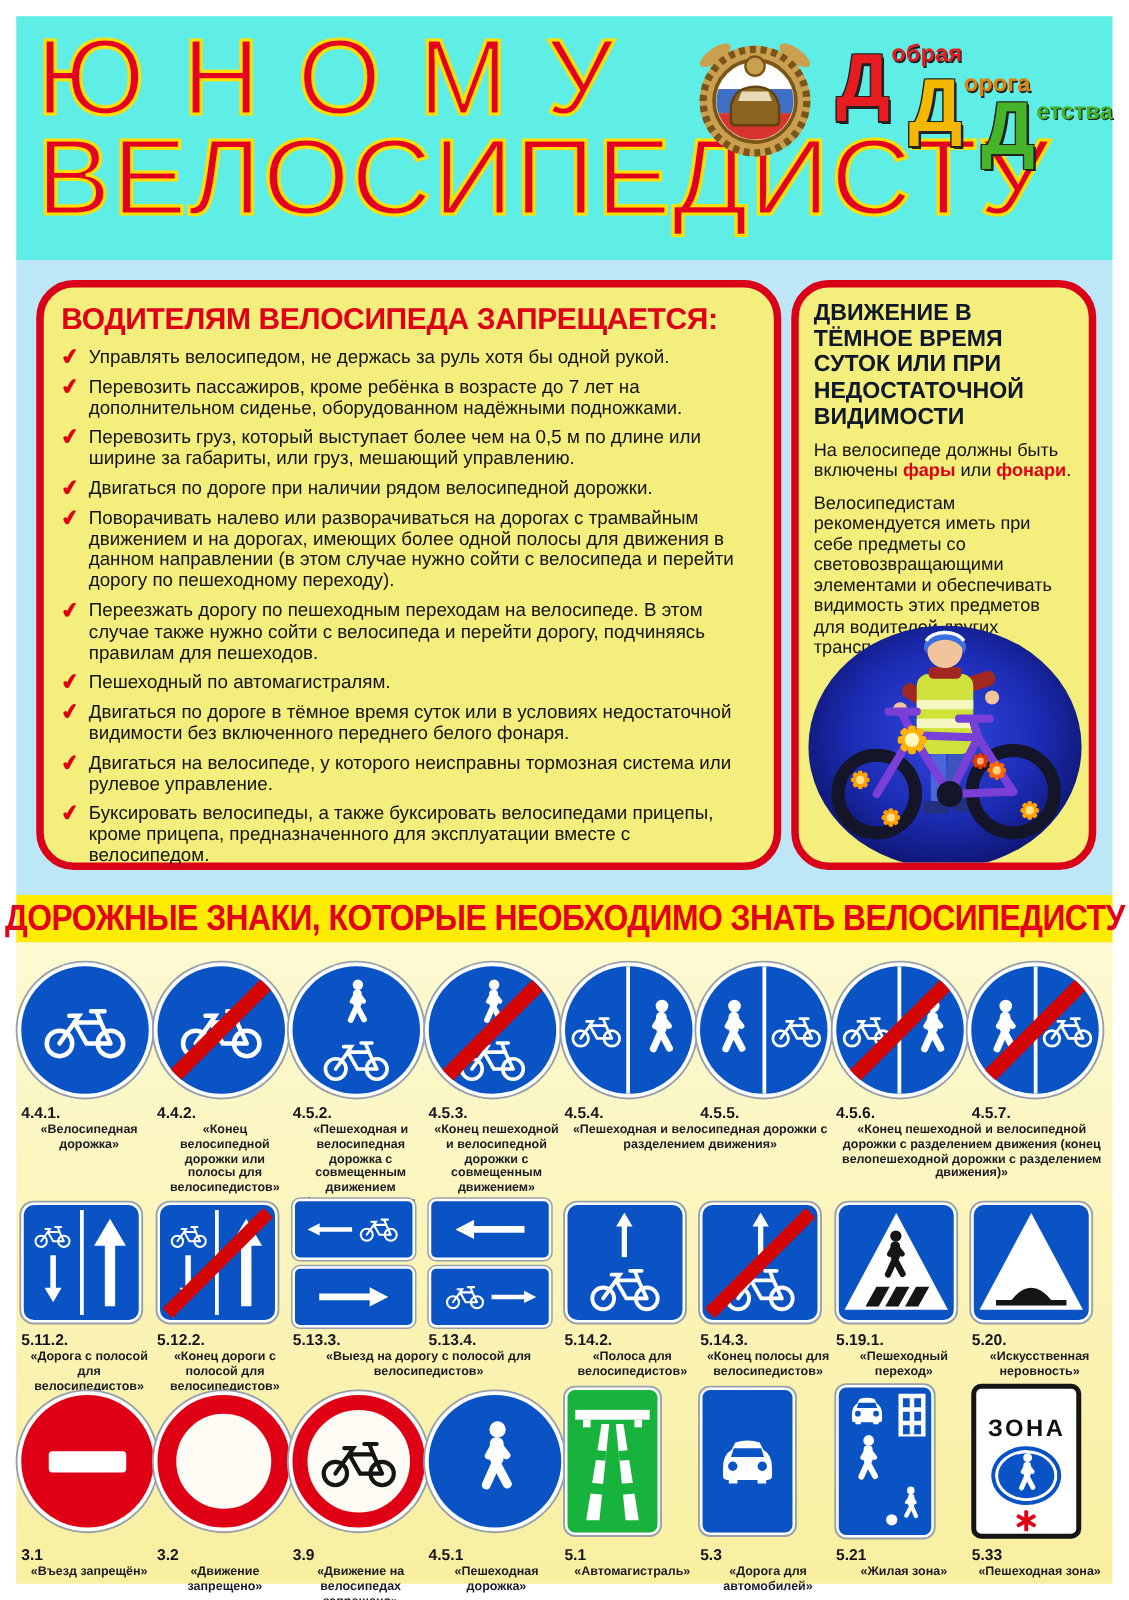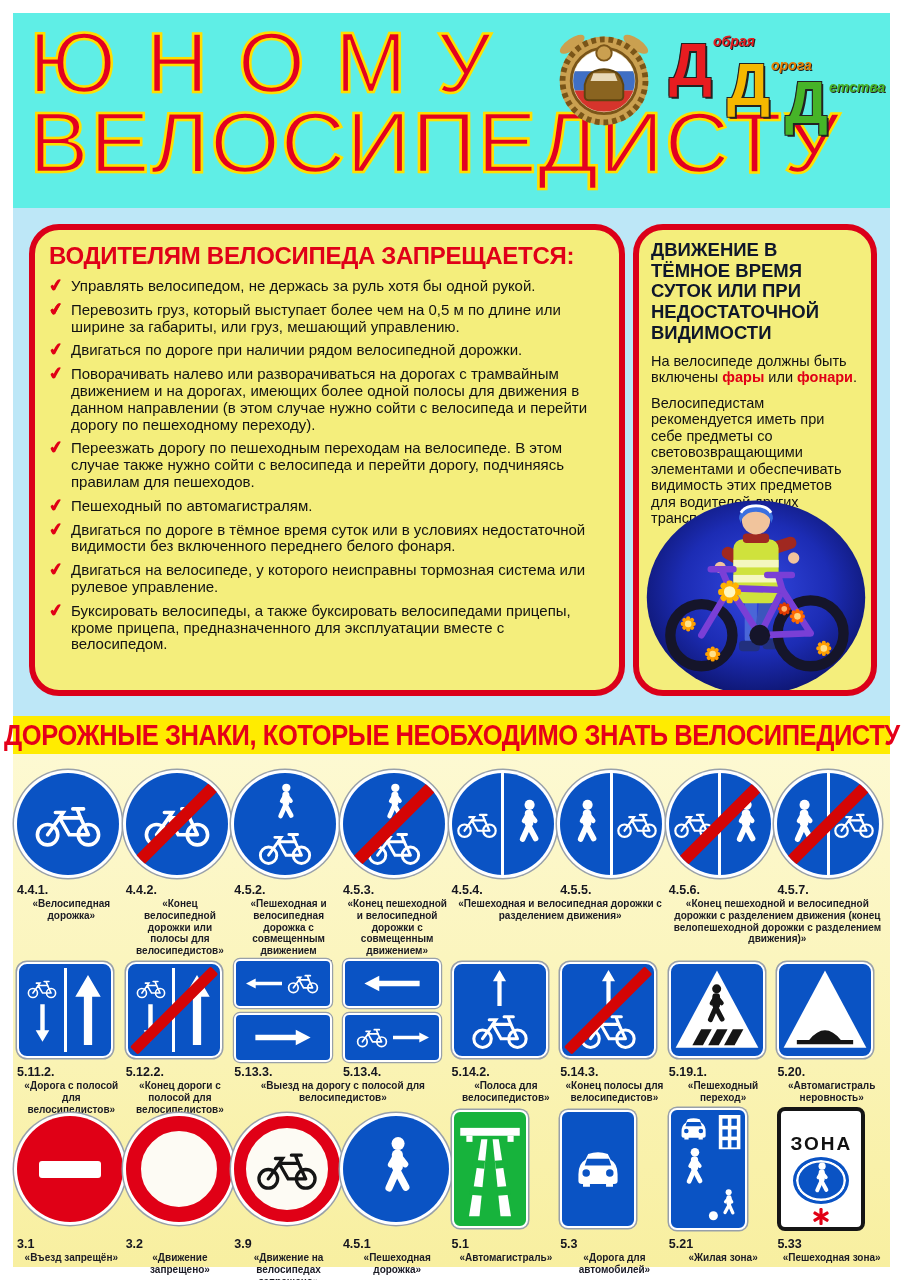--- a/index.html
+++ b/index.html
@@ -12,21 +12,21 @@
     -webkit-text-stroke:2.5px #ffdf00;text-shadow:0 0 2px #ffdf00;line-height:1.0;}
   .poster-title .t1{display:block;font-size:86px;letter-spacing:30px;}
   .poster-title .t2{display:block;font-size:86px;letter-spacing:1px;margin-top:-6px;transform:scaleX(1.04);transform-origin:left;}
   .emblem{position:absolute;left:538px;top:12px;width:106px;height:106px;}
   .ddd{position:absolute;left:656px;top:14px;width:215px;height:115px;}
   .ddd-big{position:absolute;font-weight:bold;font-size:60px;line-height:1;
     text-shadow:2px 2px 0 #222,-1px -1px 0 #222,1px -1px 0 #222,-1px 1px 0 #222;}
   .ddd .d1{left:0;top:8px;color:#e81c20;}
   .ddd .d2{left:58px;top:28px;color:#f5b800;}
   .ddd .d3{left:116px;top:46px;color:#46b428;}
-  .ddd-word{position:absolute;font-style:italic;font-weight:bold;font-size:14px;
+  .ddd-word{position:absolute;font-weight:bold;font-size:19px;
     text-shadow:1px 1px 0 #222;}
   .ddd .w1{left:44px;top:6px;color:#e81c20;}
   .ddd .w2{left:102px;top:30px;color:#e87f00;}
   .ddd .w3{left:160px;top:52px;color:#46b428;}
 
   
   .mid{position:absolute;top:195px;left:0;right:0;height:508px;background:#bde7f7;}
   .panel{position:absolute;top:16px;height:472px;background:#f4ee7c;border:6px solid #db0019;border-radius:30px;box-sizing:border-box;}
   .panel-left{left:16px;width:596px;padding:12px 16px 6px 14px;}
   .panel-right{left:620px;width:244px;padding:10px 12px;overflow:hidden;}
@@ -159,21 +159,21 @@
       <span class="ddd-word w3">етства</span>
     </div>
   </div>
 
   <div class="mid">
 
     <div class="panel panel-left">
       <div class="pl-title">ВОДИТЕЛЯМ ВЕЛОСИПЕДА ЗАПРЕЩАЕТСЯ:</div>
       <ul class="pl-list">
         <li><span class="chk">✔</span><span>Управлять велосипедом, не держась за руль хотя бы одной рукой.</span></li>
-        <li><span class="chk">✔</span></li>
+        <li><span class="chk">✔</span><span>Перевозить пассажиров, кроме ребёнка в возрасте до 7 лет на дополнительном сиденье, оборудованном надёжными подножками.</span></li>
         <li><span class="chk">✔</span><span>Перевозить груз, который выступает более чем на 0,5 м по длине или ширине за габариты, или груз, мешающий управлению.</span></li>
         <li><span class="chk">✔</span><span>Двигаться по дороге при наличии рядом велосипедной дорожки.</span></li>
         <li><span class="chk">✔</span><span>Поворачивать налево или разворачиваться на дорогах с трамвайным движением и на дорогах, имеющих более одной полосы для движения в данном направлении (в этом случае нужно сойти с велосипеда и перейти дорогу по пешеходному переходу).</span></li>
         <li><span class="chk">✔</span><span>Переезжать дорогу по пешеходным переходам на велосипеде. В этом случае также нужно сойти с велосипеда и перейти дорогу, подчиняясь правилам для пешеходов.</span></li>
         <li><span class="chk">✔</span><span>Пешеходный по автомагистралям.</span></li>
         <li><span class="chk">✔</span><span>Двигаться по дороге в тёмное время суток или в условиях недостаточной видимости без включенного переднего белого фонаря.</span></li>
         <li><span class="chk">✔</span><span>Двигаться на велосипеде, у которого неисправны тормозная система или рулевое управление.</span></li>
         <li><span class="chk">✔</span><span>Буксировать велосипеды, а также буксировать велосипедами прицепы, кроме прицепа, предназначенного для эксплуатации вместе с велосипедом.</span></li>
       </ul>
     </div>
@@ -570,21 +570,21 @@
         </div>
           </div>
         <div class="num">5.20.</div>
       </div>
       <div class="cap" style="grid-column:1">«Дорога с полосой для велосипедистов»</div>
       <div class="cap" style="grid-column:2">«Конец дороги с полосой для велосипедистов»</div>
       <div class="cap" style="grid-column:3 / span 2">«Выезд на дорогу с полосой для велосипедистов»</div>
       <div class="cap" style="grid-column:5">«Полоса для велосипедистов»</div>
       <div class="cap" style="grid-column:6">«Конец полосы для велосипедистов»</div>
       <div class="cap" style="grid-column:7">«Пешеходный переход»</div>
-      <div class="cap" style="grid-column:8">«Автомагистраль неровность»</div>
+      <div class="cap" style="grid-column:8">«Искусственная неровность»</div>
     </div>
 
     <div class="sign-grid grid3">
       <div class="cell">
         <div class="sbox sbox3">
             <div class="sgn circ s108" style="background:#e00016">
           <div class="bar31"></div>
         </div>
           </div>
         <div class="num">3.1</div>

